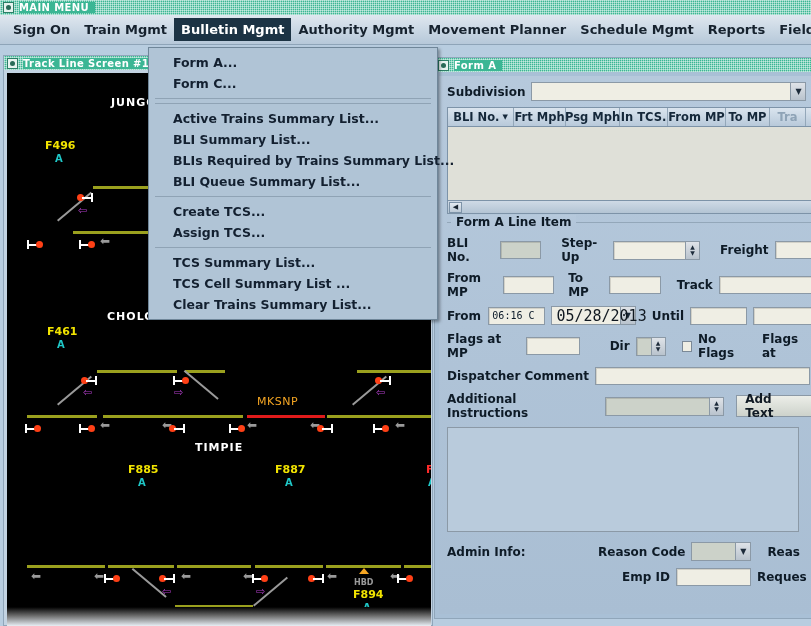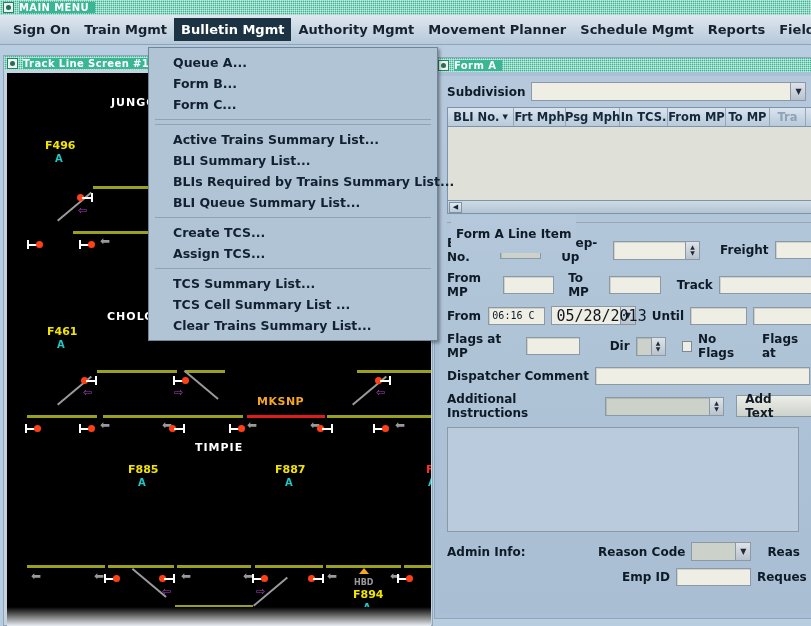--- a/index.html
+++ b/index.html
@@ -78,21 +78,21 @@
   .sig .lamp{ position:absolute; top:1px; width:7px; height:7px; border-radius:50%; background:#ff4016; }
   .sig.r .mast{ right:0; } .sig.r .arm{ right:2px; } .sig.r .lamp{ left:0; }
   .sig.l .mast{ left:0; }  .sig.l .arm{ left:2px; }  .sig.l .lamp{ right:0; }
   .arrowL{ position:absolute; color:#9a9a9a; font-size:12px; line-height:8px; }
   .parrowL{ position:absolute; color:#b13ec9; font-size:11px; line-height:8px; }
   .parrowR{ position:absolute; color:#b13ec9; font-size:11px; line-height:8px; }
   .stname{ position:absolute; color:#ffffff; font-weight:bold; font-size:11px; letter-spacing:1px; }
   .sigid{ position:absolute; color:#f2e400; font-weight:bold; font-size:11px; }
   .sigid.red{ color:#ff2b2b; }
   .sigsub{ position:absolute; color:#1fc7c7; font-weight:bold; font-size:10px; }
-  .occname{ position:absolute; color:#f5a623; font-weight:bold; font-size:11px; letter-spacing:.5px; }
+  .occname{ position:absolute; color:#f5a623; font-weight:normal; font-size:11px; letter-spacing:.5px; }
   .hbdlabel{ position:absolute; color:#9a9a9a; font-size:8px; font-weight:bold; }
   .hbdtri{ position:absolute; width:0;height:0;border-left:5px solid transparent;border-right:5px solid transparent;border-bottom:6px solid #f5a623; }
   
   #dropdown{
     position:absolute; left:148px; top:47px; width:290px;
     background:#b0c4d6; border:1px solid #6f8699;
     box-shadow:2px 2px 3px rgba(0,0,0,.35);
     padding:4px 0; z-index:40;
   }
   .dd-item{
@@ -148,21 +148,21 @@
   .th{
     font-weight:bold; font-size:11.5px; color:#15283a;
     display:flex; align-items:center; justify-content:center; gap:3px;
     border-right:1px solid #93a7b9; padding:0 4px; white-space:nowrap;
   }
   .th.faded{ color:#8ea3b6; }
   #tblbody{ height:75px; background:#dfe0d8; border:1px solid #7d93a8; }
   #tblscroll{ height:13px; background:linear-gradient(180deg,#cfdae6,#b3c4d4); border:1px solid #7d93a8; border-top:0; display:flex; align-items:center; }
   #tblscroll .sbtn{ width:13px;height:11px;margin-left:1px;background:linear-gradient(180deg,#e3eaf1,#bcc9d6);border:1px solid #7d93a8;font-size:7px;display:flex;align-items:center;justify-content:center;color:#17232f;}
   .groupbox{ border-top:1px solid #93a7b9; margin-top:8px; padding-top:2px; position:relative; }
-  .grouptitle{ position:absolute; top:-8px; left:4px; background:linear-gradient(180deg,#b6c9dc,#b2c5d9); padding:12px 5px; font-weight:bold; font-size:12px; color:#0e1b27; }
+  .grouptitle{ position:absolute; top:-8px; left:4px; background:linear-gradient(180deg,#b6c9dc,#b2c5d9); padding:0 5px; font-weight:bold; font-size:12px; color:#0e1b27; }
   .checkbox{ width:11px;height:11px;background:#efeee4;border:1px solid #7b8997; }
   .btn{
     background:linear-gradient(180deg,#eceee8,#cdd2cb); border:1px solid #8b99a6;
     font-weight:bold; font-size:12px; color:#101a24; padding:3px 8px; height:22px;
     display:flex;align-items:center;
   }
   .bigtext{ background:#b9cbdc; border:1px solid #8b99a6; }
 </style>
 </head>
 <body>
@@ -482,22 +482,21 @@
       <div style="width:145px"></div>
       <div class="lbl" style="margin-left:24px">Emp ID</div>
       <div class="tfield" style="width:75px"></div>
       <div class="lbl" style="">Reques</div>
     </div>
 
   </div>
 </div>
 
 <div id="dropdown">
-  <div class="dd-item">Queue A...</div>
-  <div class="dd-item">Form B...</div>
+  <div class="dd-item">Form A...</div>
   <div class="dd-item">Form C...</div>
   <div class="dd-sep"></div>
   <div class="dd-sep"></div>
   <div class="dd-item">Active Trains Summary List...</div>
   <div class="dd-item">BLI Summary List...</div>
   <div class="dd-item">BLIs Required by Trains Summary List...</div>
   <div class="dd-item">BLI Queue Summary List...</div>
   <div class="dd-sep"></div>
   <div class="dd-item">Create TCS...</div>
   <div class="dd-item">Assign TCS...</div>

